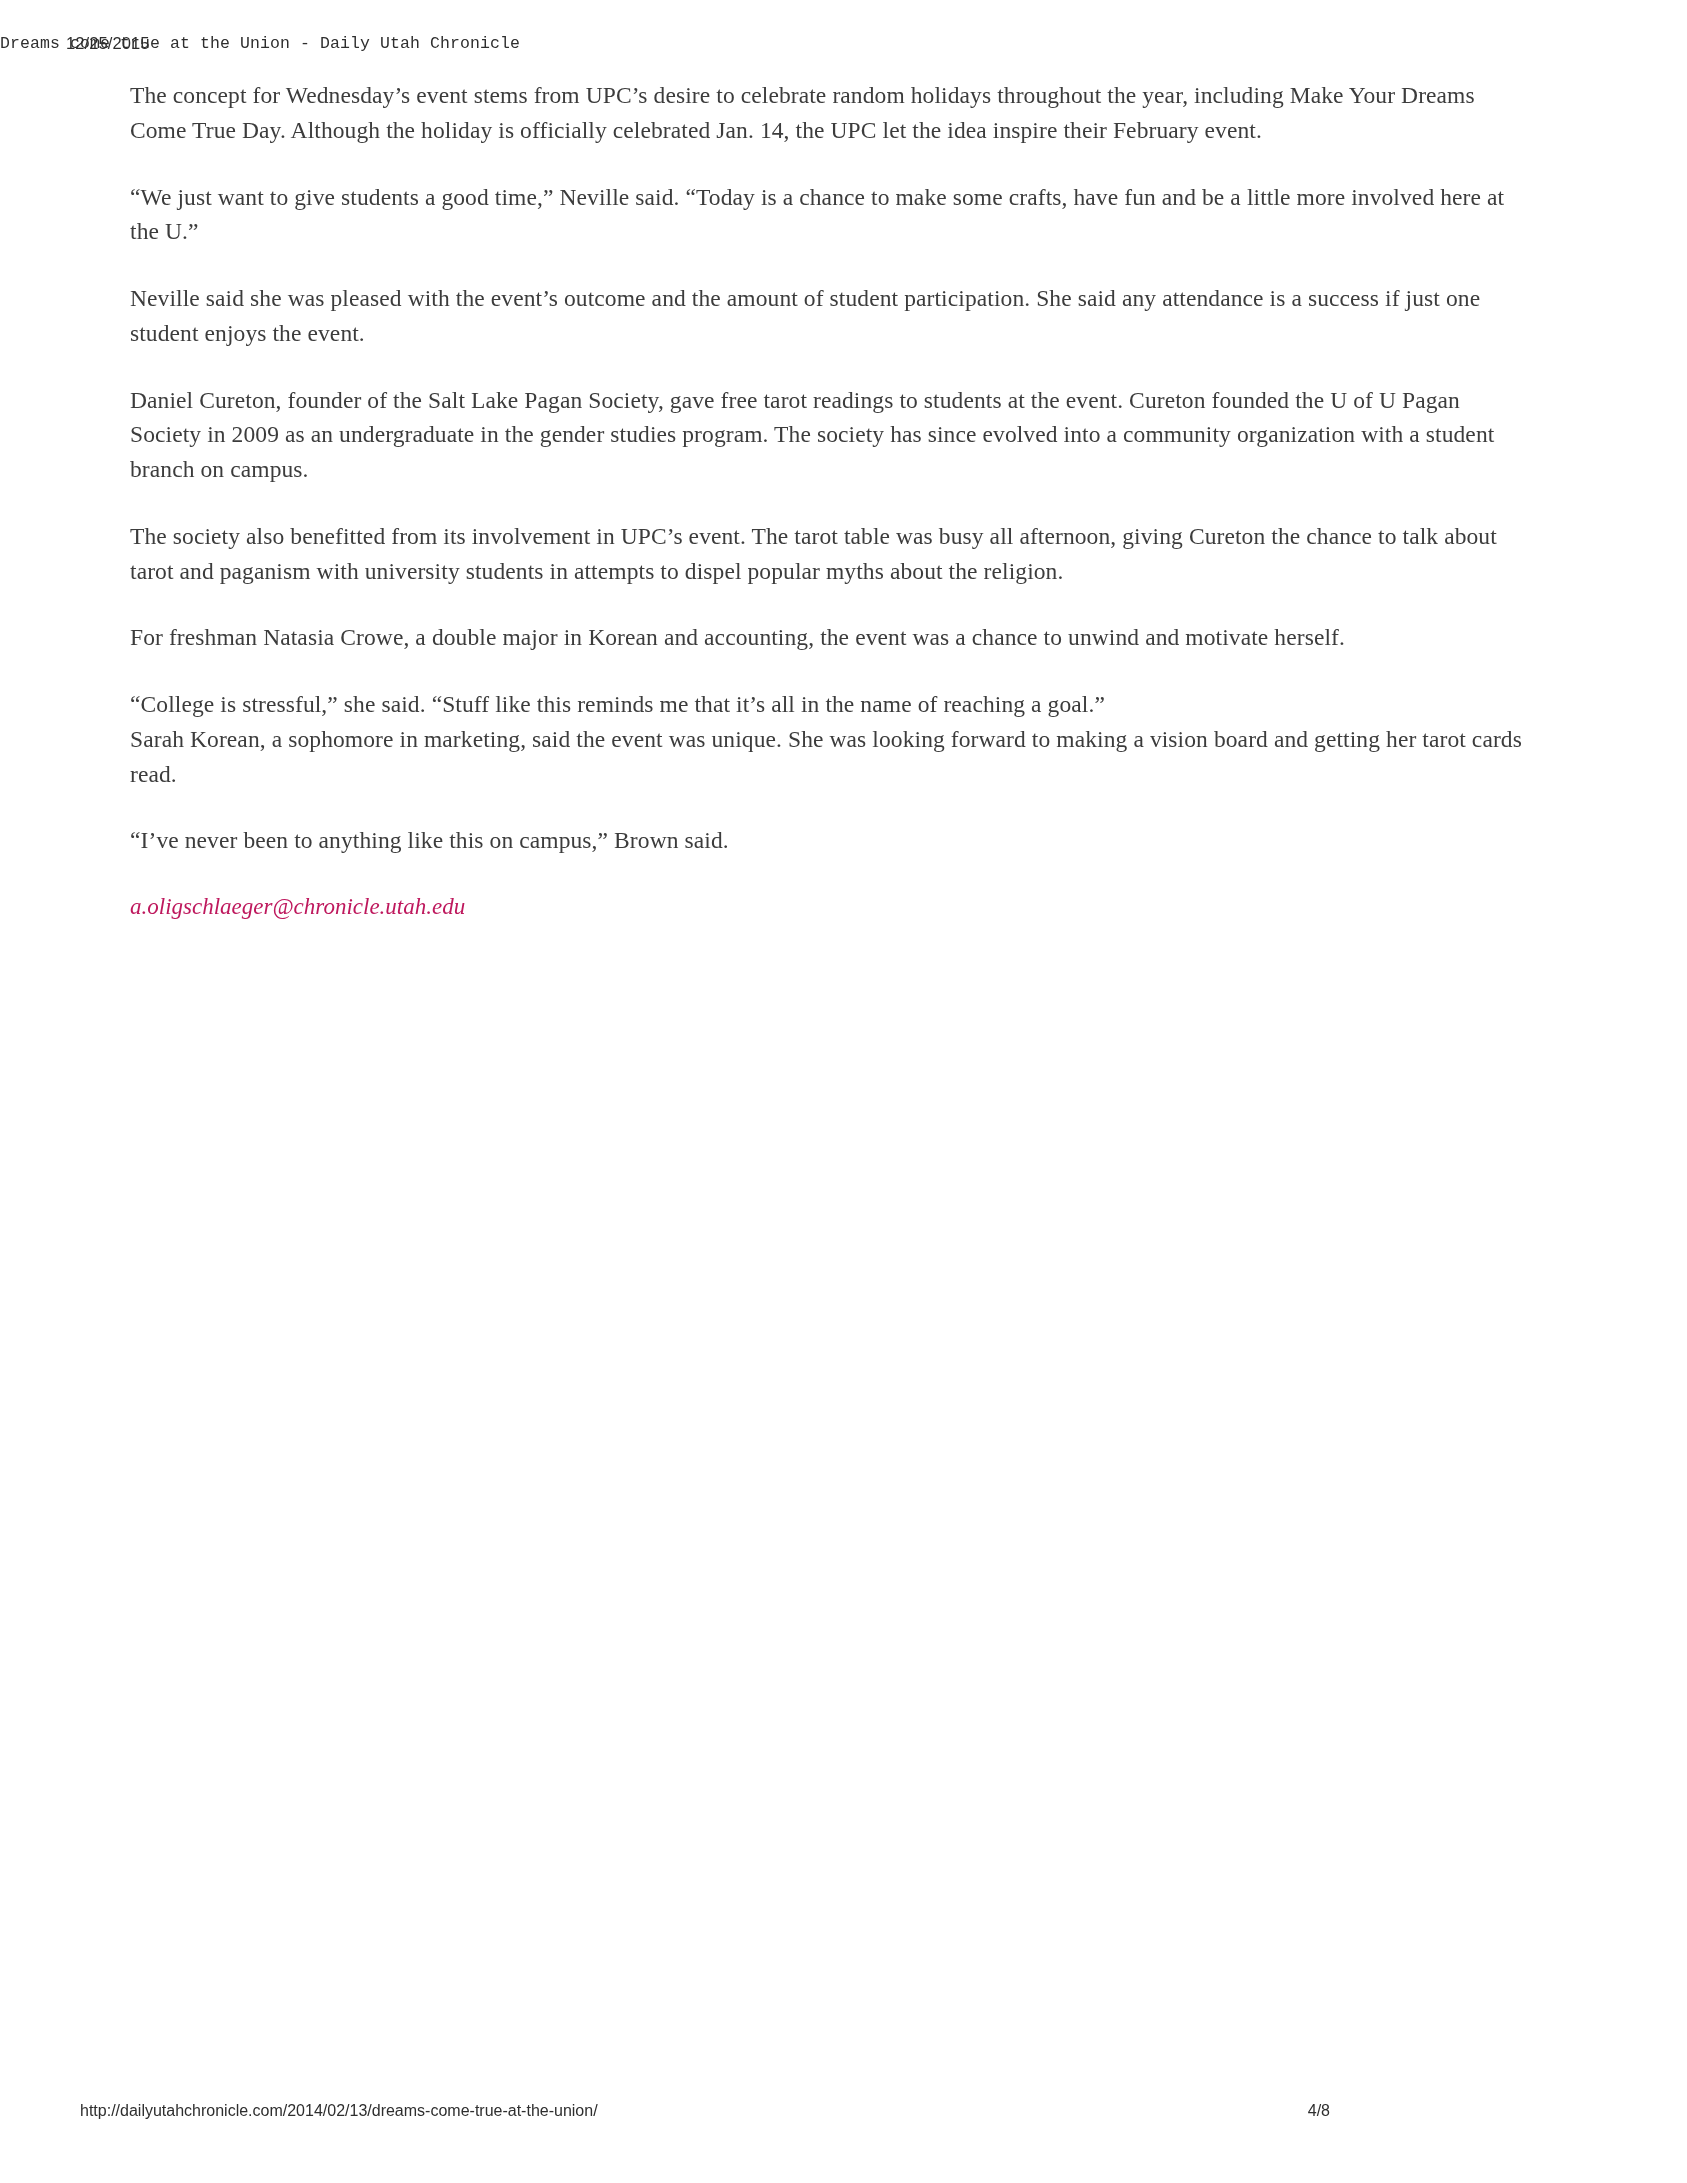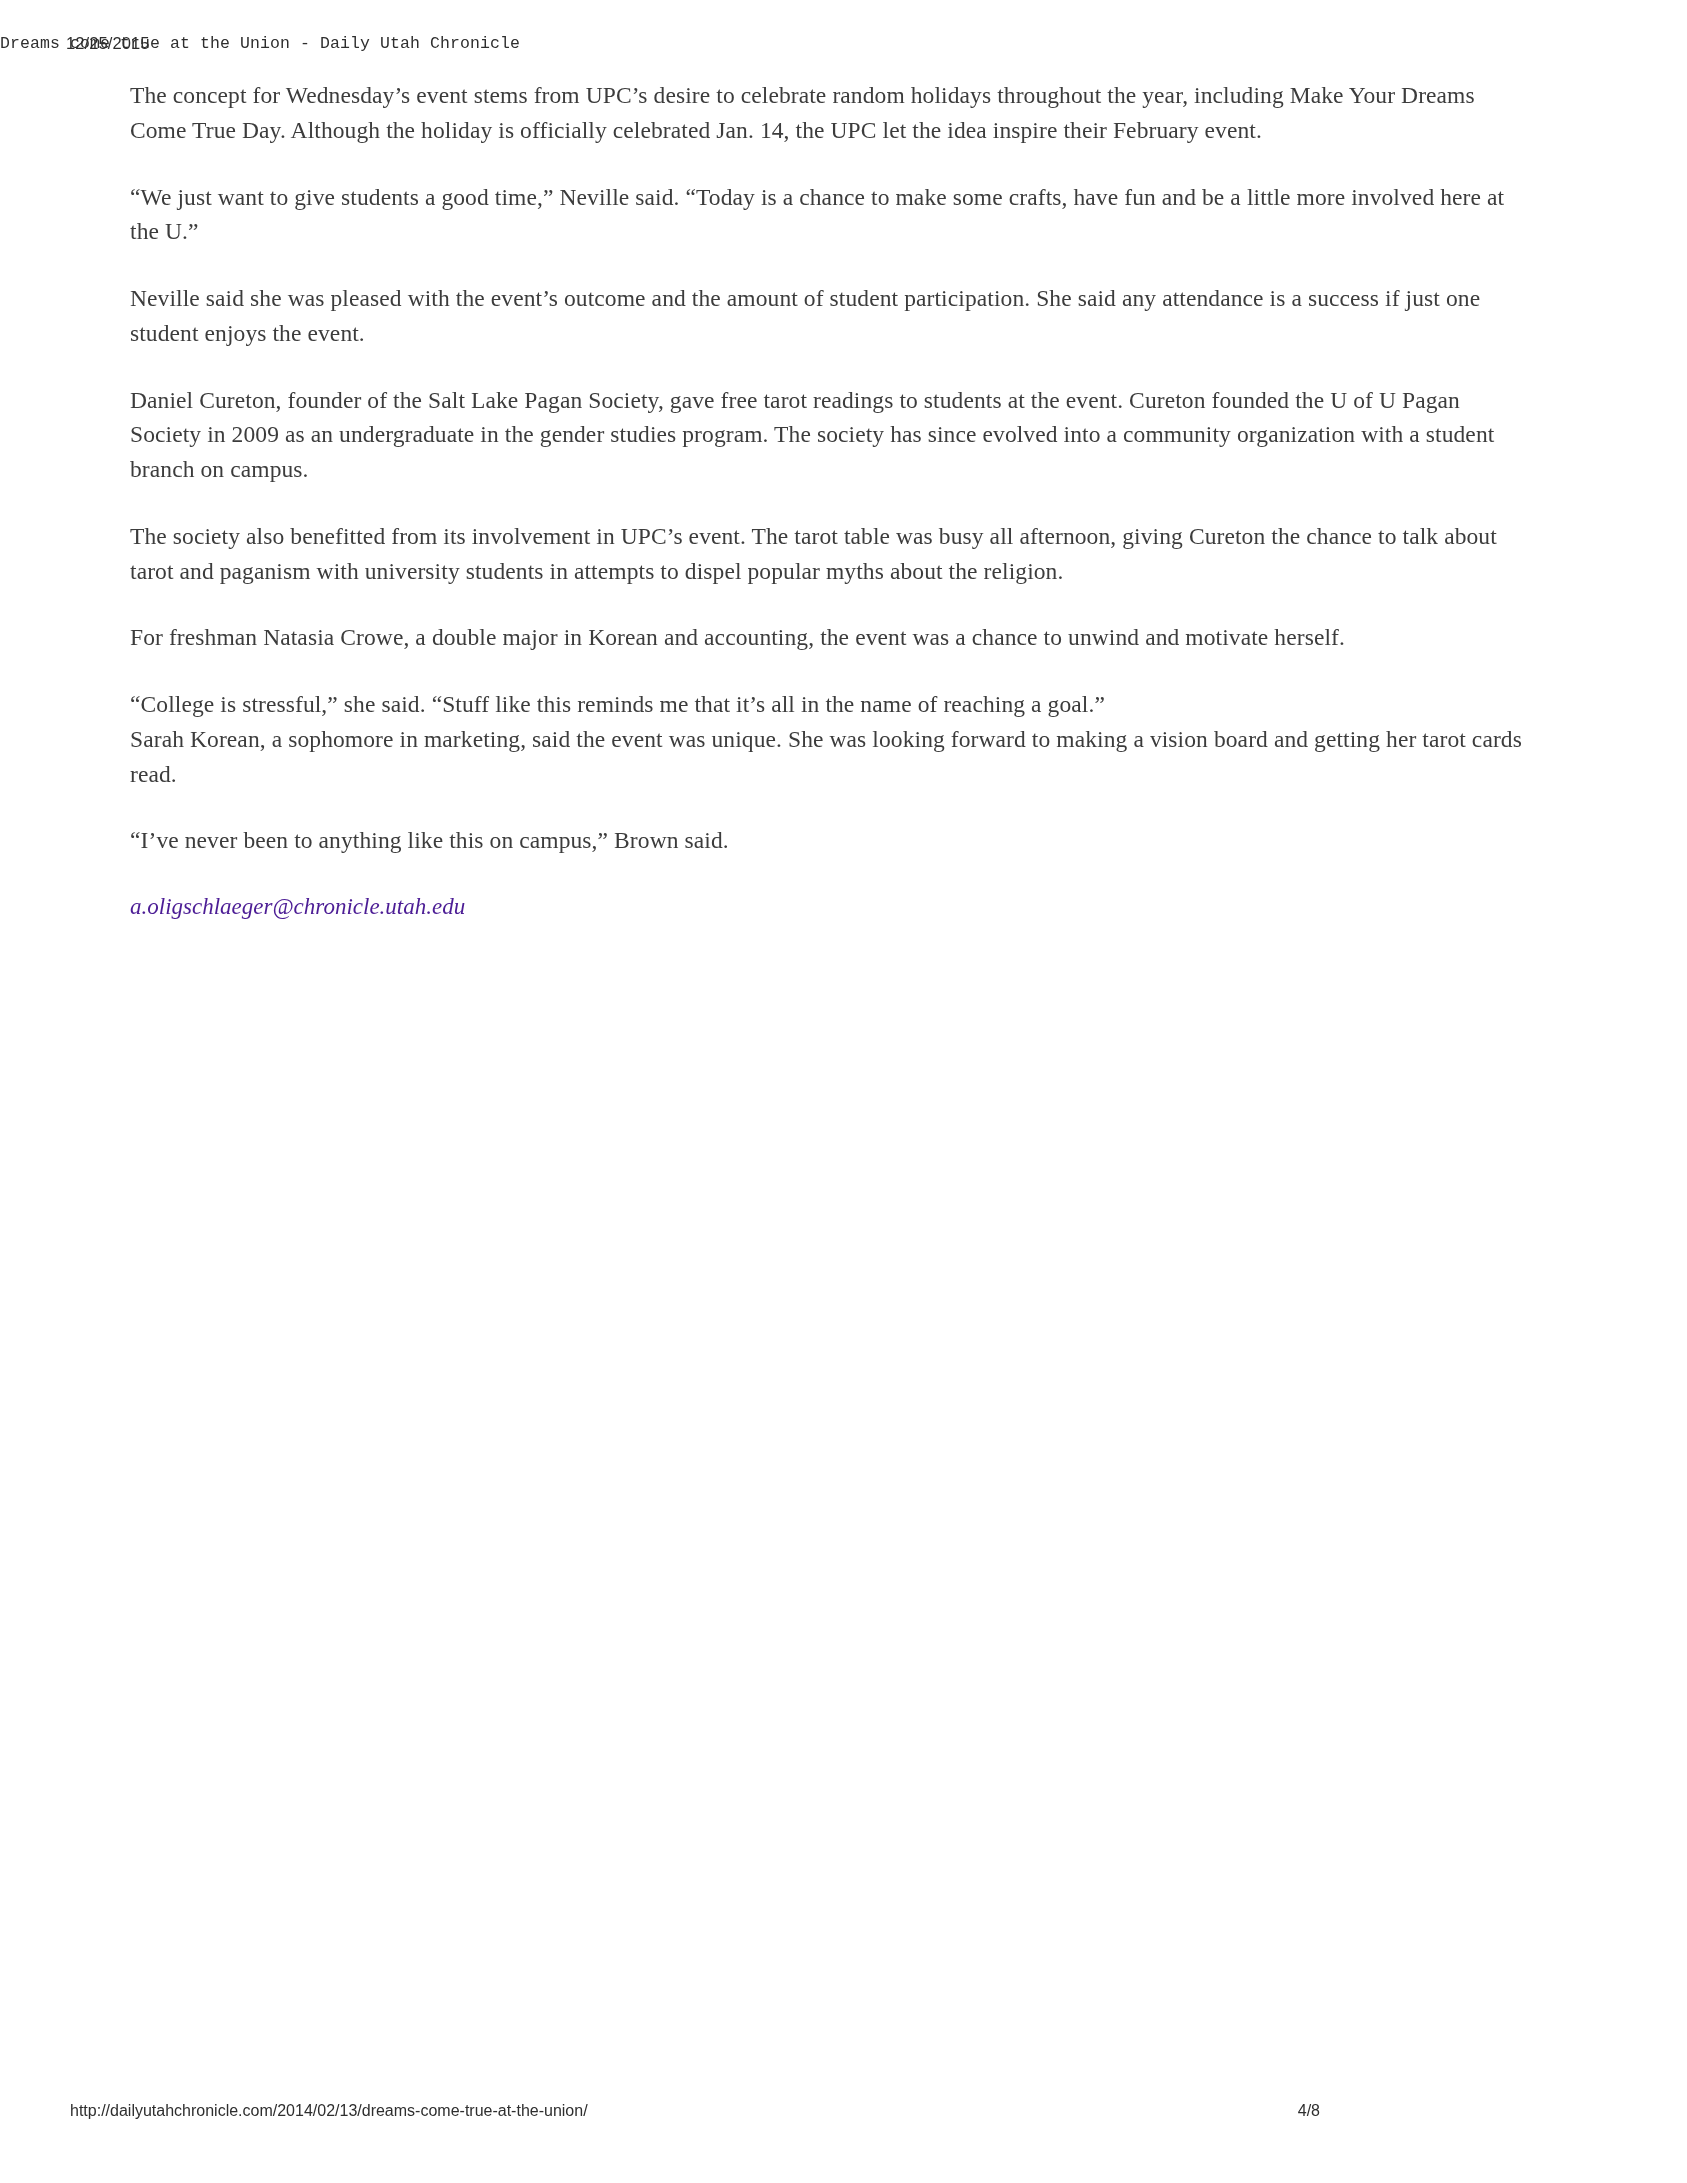--- a/index.html
+++ b/index.html
@@ -70,28 +70,28 @@
     font-family: Liberation Serif, serif;
   }
   p.para.tight {
     margin-bottom: 0;
   }
   p.email {
     margin: 26.5px 0 0 0;
     font-size: 23px;
     font-style: italic;
     line-height: 1.45;
-    color: #4c1d95;
+    color: #be185d;
     font-family: "Liberation Serif", serif;
   }
 
   
   .print-footer {
     position: absolute;
-    left: 4px;
+    left: 14px;
     bottom: 57px;
     width: 1382px;
     height: 24px;
     font-size: 16px;
     color: #2e2e2e;
   }
   .print-footer .url {
     position: absolute;
     left: 66px;
     top: 0;

